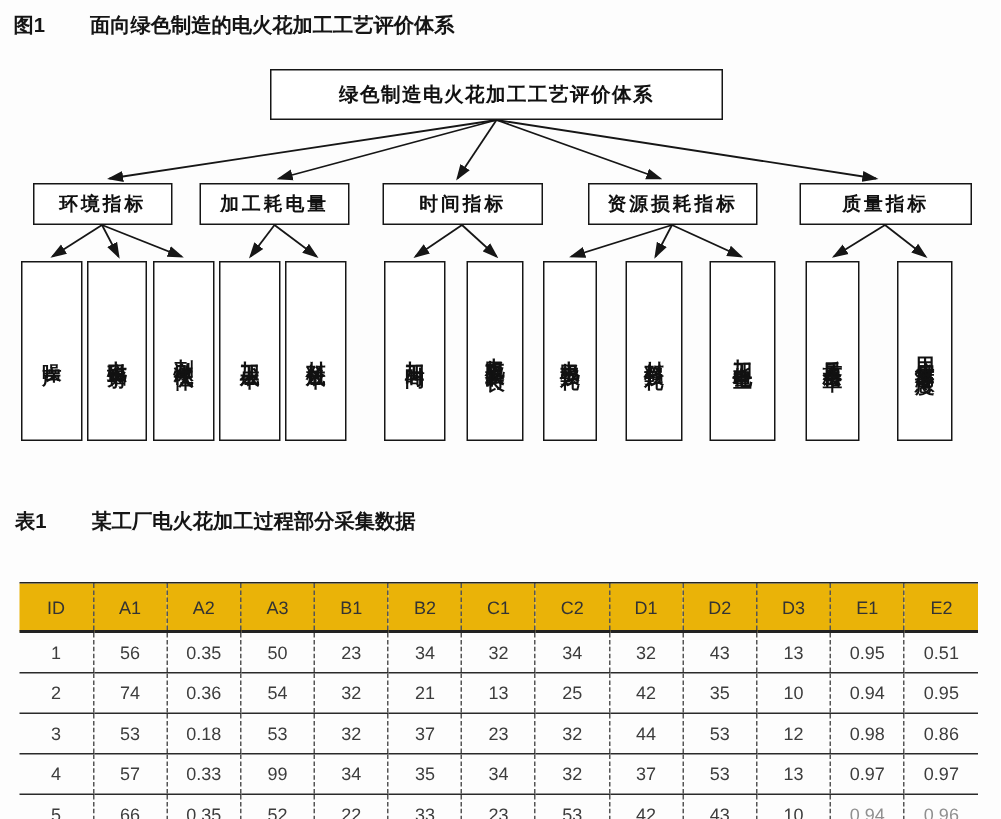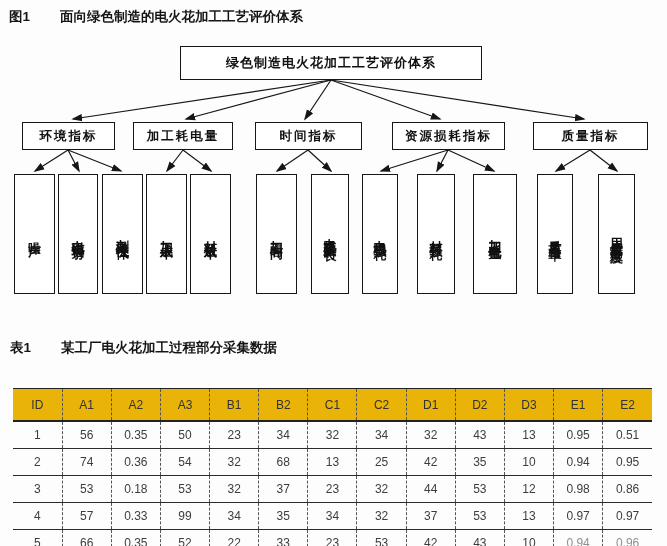--- a/index.html
+++ b/index.html
@@ -135,21 +135,21 @@
         <td>13</td>
         <td>0.95</td>
         <td>0.51</td>
       </tr>
       <tr>
         <td>2</td>
         <td>74</td>
         <td>0.36</td>
         <td>54</td>
         <td>32</td>
-        <td>68</td>
+        <td>21</td>
         <td>13</td>
         <td>25</td>
         <td>42</td>
         <td>35</td>
         <td>10</td>
         <td>0.94</td>
         <td>0.95</td>
       </tr>
       <tr>
         <td>3</td>

